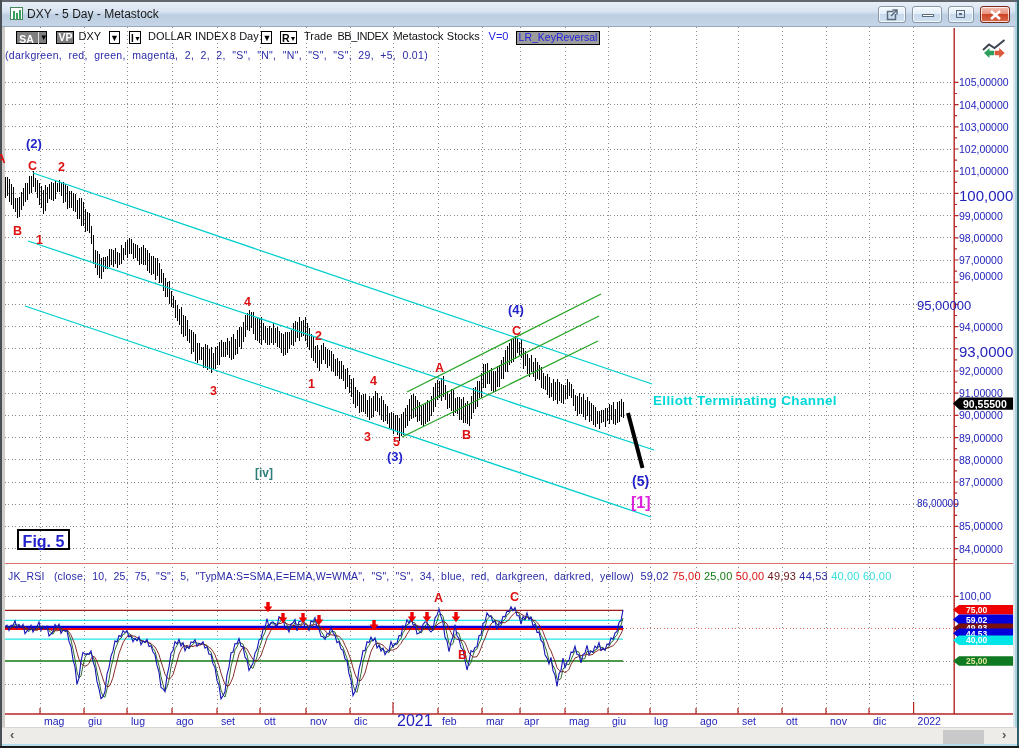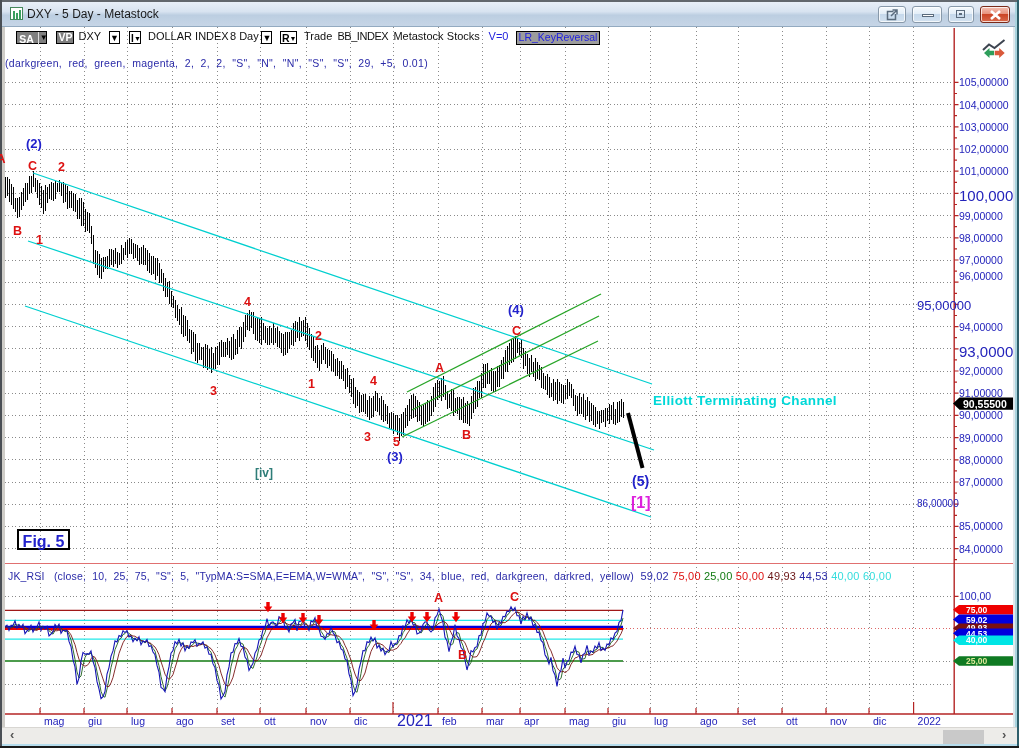--- a/index.html
+++ b/index.html
@@ -171,21 +171,21 @@
     <div style="position:absolute;left:508px;top:302px;font-size:13px;font-weight:bold;color:#2222cc">(4)</div>
     <div style="position:absolute;left:632px;top:473px;font-size:14px;font-weight:bold;color:#2222cc">(5)</div>
     <div style="position:absolute;left:631px;top:494px;font-size:16px;font-weight:bold;color:#dd22dd">[1]</div>
     <div style="position:absolute;left:255px;top:466px;font-size:12px;font-weight:bold;color:#2e7d78">[iv]</div>
     <div style="position:absolute;left:653px;top:393px;font-size:13.5px;font-weight:bold;letter-spacing:0.35px;color:#00d8d8;white-space:nowrap">Elliott Terminating Channel</div>
     <div style="position:absolute;left:17px;top:529px;width:53px;height:21px;border:2px solid #000;font-size:16px;font-weight:bold;color:#2222cc;text-align:center;line-height:21px">Fig.&nbsp;5</div>
     <div style="position:absolute;left:434px;top:591px;font-size:12.5px;font-weight:bold;color:#dd1111">A</div>
     <div style="position:absolute;left:510px;top:590px;font-size:12.5px;font-weight:bold;color:#dd1111">C</div>
     <div style="position:absolute;left:458px;top:648px;font-size:12.5px;font-weight:bold;color:#dd1111">B</div>
     <div style="position:absolute;left:8px;top:570px;font-size:10.5px;letter-spacing:0.17px;white-space:nowrap"><span style="color:#2a2aa8">JK_RSI&nbsp;&nbsp;&nbsp;(close,&nbsp; 10,&nbsp; 25,&nbsp; 75,&nbsp; "S",&nbsp; 5,&nbsp; "TypMA:S=SMA,E=EMA,W=WMA",&nbsp; "S",&nbsp; "S",&nbsp; 34,&nbsp; blue,&nbsp; red,&nbsp; darkgreen,&nbsp; darkred,&nbsp; yellow)</span><span style="font-size:11px;letter-spacing:0.2px">&nbsp;&nbsp;<span style="color:#2a2aa8">59,02</span>&nbsp;<span style="color:#dd1111">75,00</span>&nbsp;<span style="color:#117a11">25,00</span>&nbsp;<span style="color:#dd1111">50,00</span>&nbsp;<span style="color:#6a1515">49,93</span>&nbsp;<span style="color:#2a2aa8">44,53</span>&nbsp;<span style="color:#35dddd">40,00</span>&nbsp;<span style="color:#35dddd">60,00</span></span></div>
-    <div style="position:absolute;left:5px;top:57px;font-size:10.5px;letter-spacing:0.3px;color:#2a2aa8;white-space:nowrap">(darkgreen,&nbsp; red,&nbsp; green,&nbsp; magenta,&nbsp; 2,&nbsp; 2,&nbsp; 2,&nbsp; "S",&nbsp; "N",&nbsp; "N",&nbsp; "S",&nbsp; "S",&nbsp; 29,&nbsp; +5,&nbsp; 0.01)</div>
+    <div style="position:absolute;left:5px;top:49px;font-size:10.5px;letter-spacing:0.3px;color:#2a2aa8;white-space:nowrap">(darkgreen,&nbsp; red,&nbsp; green,&nbsp; magenta,&nbsp; 2,&nbsp; 2,&nbsp; 2,&nbsp; "S",&nbsp; "N",&nbsp; "N",&nbsp; "S",&nbsp; "S",&nbsp; 29,&nbsp; +5,&nbsp; 0.01)</div>
     <div style="position:absolute;left:15.7px;top:31px;width:30.9px;height:13px;background:#7f7f7f;border:1.5px solid #000;">
       <span style="position:absolute;left:2.5px;top:0.5px;font-size:10.5px;color:#fff;font-weight:bold">SA</span>
       <div style="position:absolute;left:21.2px;top:0;width:1px;height:13px;background:#ddd"></div>
       <span style="position:absolute;left:23px;top:1px;font-size:8px;color:#000">▼</span>
     </div>
     <div style="position:absolute;left:55.9px;top:31px;width:17.7px;height:13px;background:#7f7f7f;border:1.5px solid #000;font-size:10.5px;color:#fff;font-weight:bold;text-align:right;line-height:11.5px">VP</div>
     <div style="position:absolute;left:78.5px;top:30px;font-size:11px;color:#111">DXY</div>
     <div style="position:absolute;left:108.9px;top:31px;width:11px;height:13px;background:#fff;border:1.5px solid #000;font-size:9px;text-align:center;line-height:12px">▼</div>
     <div style="position:absolute;left:128.6px;top:31px;width:12px;height:13px;background:#fff;border:1.5px solid #000;font-size:10px;text-align:left;line-height:13px"><b style="margin-left:1.5px">I</b><span style="font-size:7px;vertical-align:1px">▼</span></div>
     <div style="position:absolute;left:148px;top:30px;font-size:11px;color:#111;white-space:nowrap">DOLLAR INDEX</div>

